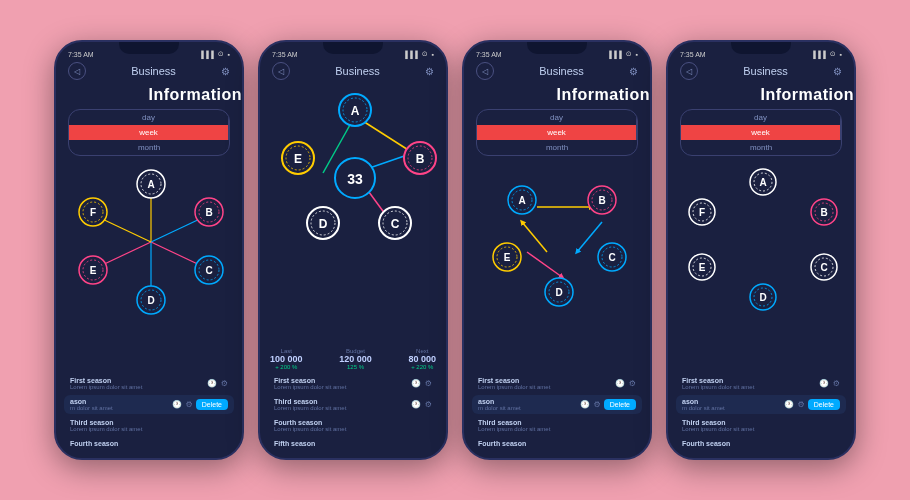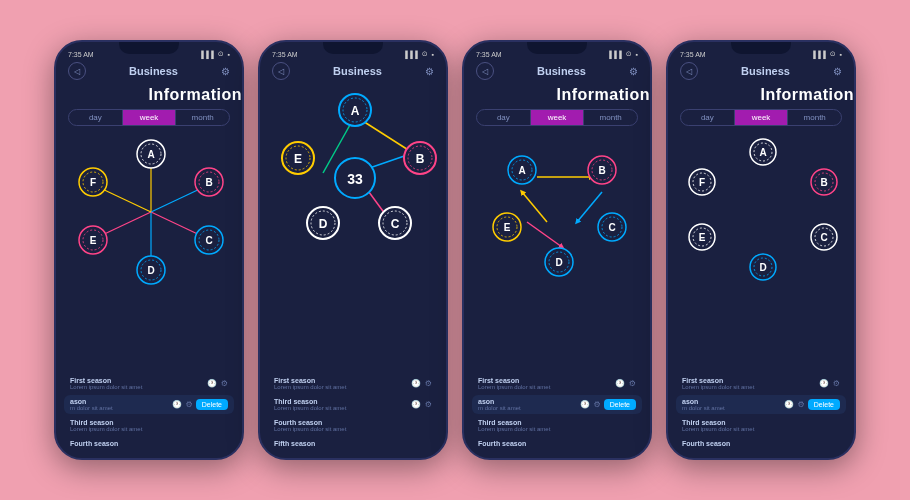--- a/index.html
+++ b/index.html
@@ -69,21 +69,21 @@
       border-radius: 50%;
       display: flex;
       align-items: center;
       justify-content: center;
       font-size: 8px;
       color: #8090c0;
     }
     .header-title {
       font-size: 11px;
       color: #c0d0f0;
-      font-weight: 700;
+      font-weight: 400;
     }
     .gear-icon {
       font-size: 10px;
       color: #8090c0;
     }
     .page-title {
       text-align: right;
       font-size: 16px;
       font-weight: 700;
       color: white;
@@ -91,32 +91,33 @@
       letter-spacing: 0.5px;
     }
     .tabs {
       display: flex;
       justify-content: center;
       gap: 0;
       margin: 0 12px 6px;
       border: 1px solid #3a4070;
       border-radius: 12px;
       overflow: hidden;
+      flex-direction: column;
     }
     .tab {
       flex: 1;
       text-align: center;
       font-size: 8px;
       color: #8090c0;
       padding: 3px 0;
       border-right: 1px solid #3a4070;
     }
     .tab:last-child { border-right: none; }
     .tab.active {
-      background: #a21caf;
+      background: #ef4444;
       color: white;
     }
     
     .graph-area {
       flex: 1;
       position: relative;
       margin: 0 8px;
     }
     
     .bottom-list {
@@ -347,20 +348,37 @@
 
         <circle cx="30" cy="70" r="16" fill="#1a2040" stroke="#ffcc00" stroke-width="2"></circle>
         <circle cx="30" cy="70" r="12" fill="none" stroke="#ffcc00" stroke-width="0.8" stroke-dasharray="2,2"></circle>
         <text x="30" y="75" text-anchor="middle" fill="white" font-size="12" font-weight="bold">E</text>
 
         <circle cx="87" cy="90" r="20" fill="#1a2040" stroke="#00aaff" stroke-width="2"></circle>
         <text x="87" y="96" text-anchor="middle" fill="white" font-size="14" font-weight="bold">33</text>
       </svg>
     </div>
 
+    <div class="stats-row">
+      <div class="stat-item">
+        <div class="stat-label">Last</div>
+        <div class="stat-value">100 000</div>
+        <div class="stat-change">+ 200 %</div>
+      </div>
+      <div class="stat-item">
+        <div class="stat-label">Budget</div>
+        <div class="stat-value">120 000</div>
+        <div class="stat-change">125 %</div>
+      </div>
+      <div class="stat-item">
+        <div class="stat-label">Next</div>
+        <div class="stat-value">80 000</div>
+        <div class="stat-change">+ 220 %</div>
+      </div>
+    </div>
 
     <div class="bottom-list">
       <div class="list-item">
         <div class="list-item-text">
           <div class="list-item-title">First season</div>
           <div class="list-item-sub">Lorem ipsum dolor sit amet</div>
         </div>
         <div class="list-item-actions">
           <span class="list-icon">🕐</span>
           <span class="list-icon">⚙</span>

